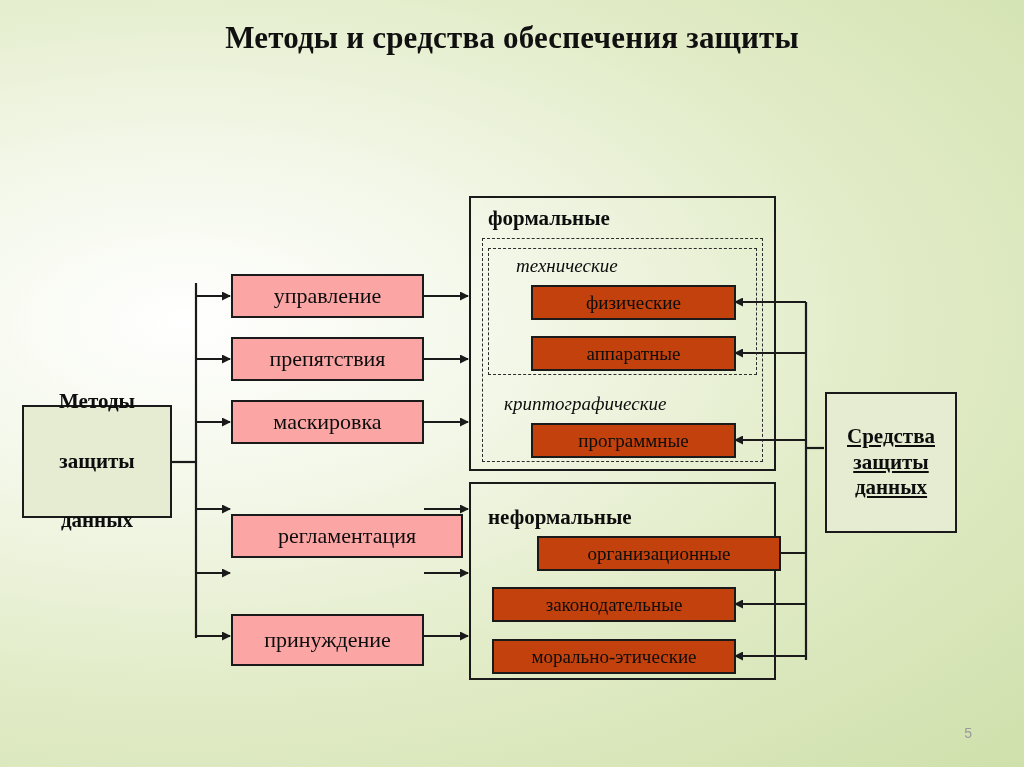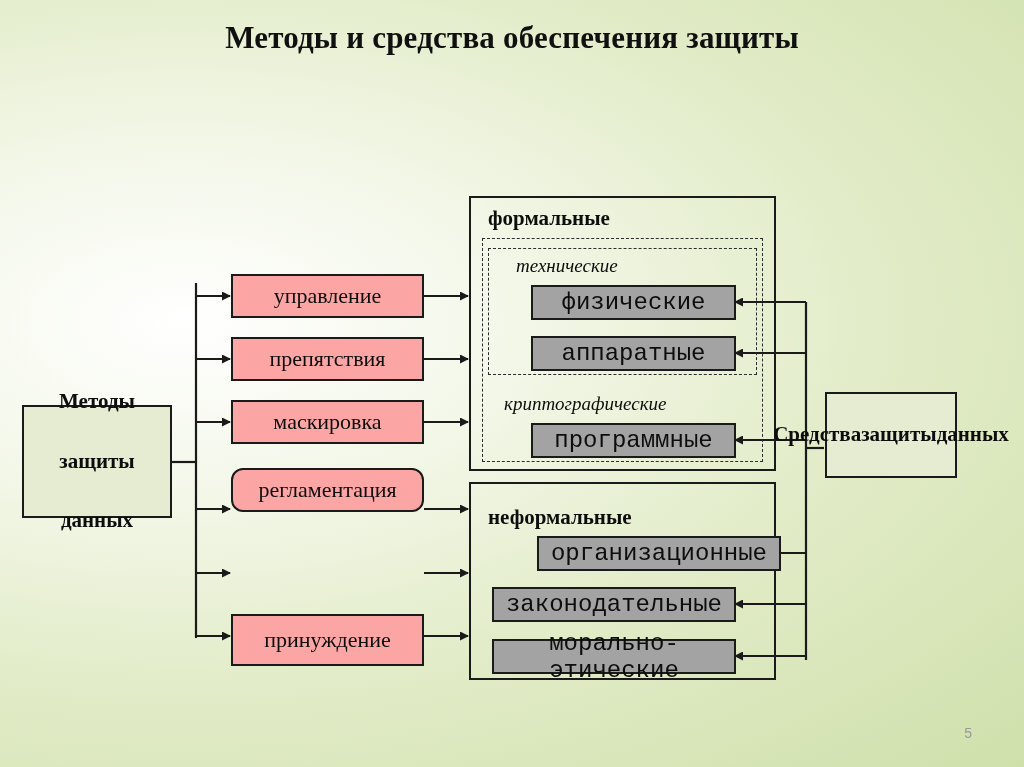--- a/index.html
+++ b/index.html
@@ -78,23 +78,22 @@
     box-sizing: border-box;
     background: transparent;
   }
   .sub-label {
     position: absolute;
     font-style: italic;
     font-size: 19px;
     color: #0d0d0d;
   }
   .leaf-box {
-    font-size: 24px;
-    background: #a3a3a3;
-    font-family: Liberation Mono, monospace;
+    font-size: 19px;
+    background: #c2410c;
   }
   .page-num {
     position: absolute;
     right: 52px;
     bottom: 26px;
     font-size: 14px;
     color: #9a9a9a;
     font-family: "Liberation Sans", sans-serif;
   }
   svg.wires {
@@ -159,21 +158,21 @@
 
   <div class="box method-box" style="left:231px; top:274px; width:193px; height:44px;">
     <span>управление</span>
   </div>
   <div class="box method-box" style="left:231px; top:337px; width:193px; height:44px;">
     <span>препятствия</span>
   </div>
   <div class="box method-box" style="left:231px; top:400px; width:193px; height:44px;">
     <span>маскировка</span>
   </div>
-  <div class="box method-box" style="left:231px; top:468px; width:193px; height:44px;border-radius:12px;">
+  <div class="box method-box" style="left:231px; top:514px; width:232px; height:44px;">
     <span>регламентация</span>
   </div>
   <div class="box method-box" style="left:231px; top:614px; width:193px; height:52px;text-align:right;">
     <span>принуждение</span>
   </div>
 
   <div class="box group-box" style="left:469px; top:196px; width:307px; height:275px;">
   </div>
   <div class="group-title" style="left:488px; top:206px;">формальные</div>
 
@@ -200,20 +199,20 @@
   <div class="box leaf-box" style="left:492px; top:536px; width:244px; height:35px;margin-left:45px;">
     <span>организационные</span>
   </div>
   <div class="box leaf-box" style="left:492px; top:587px; width:244px; height:35px;">
     <span>законодательные</span>
   </div>
   <div class="box leaf-box" style="left:492px; top:639px; width:244px; height:35px;">
     <span>морально-этические</span>
   </div>
 
-  <div class="box means-box" style="left:825px; top:392px; width:132px; height:86px; ">
+  <div class="box means-box" style="left:825px; top:392px; width:132px; height:141px; flex-direction:column;text-decoration:underline;">
     <span>Средства</span>
     <span>защиты</span>
     <span>данных</span>
   </div>
 
   <div class="page-num">5</div>
 </div>
 
 </body></html>

